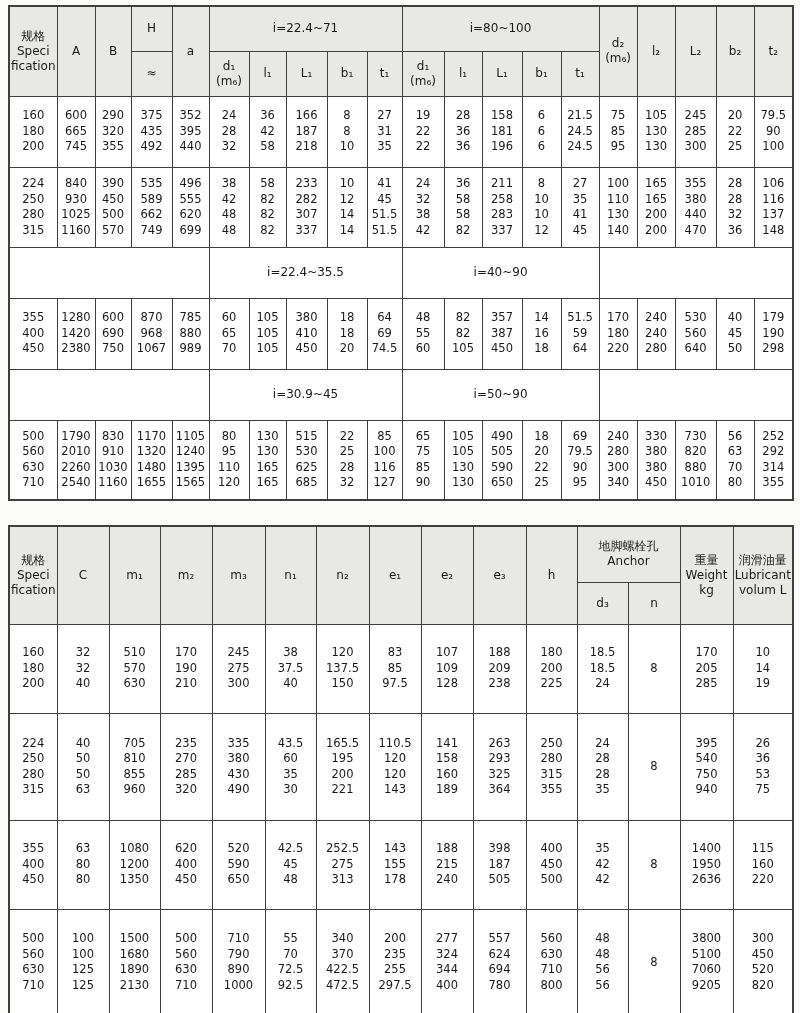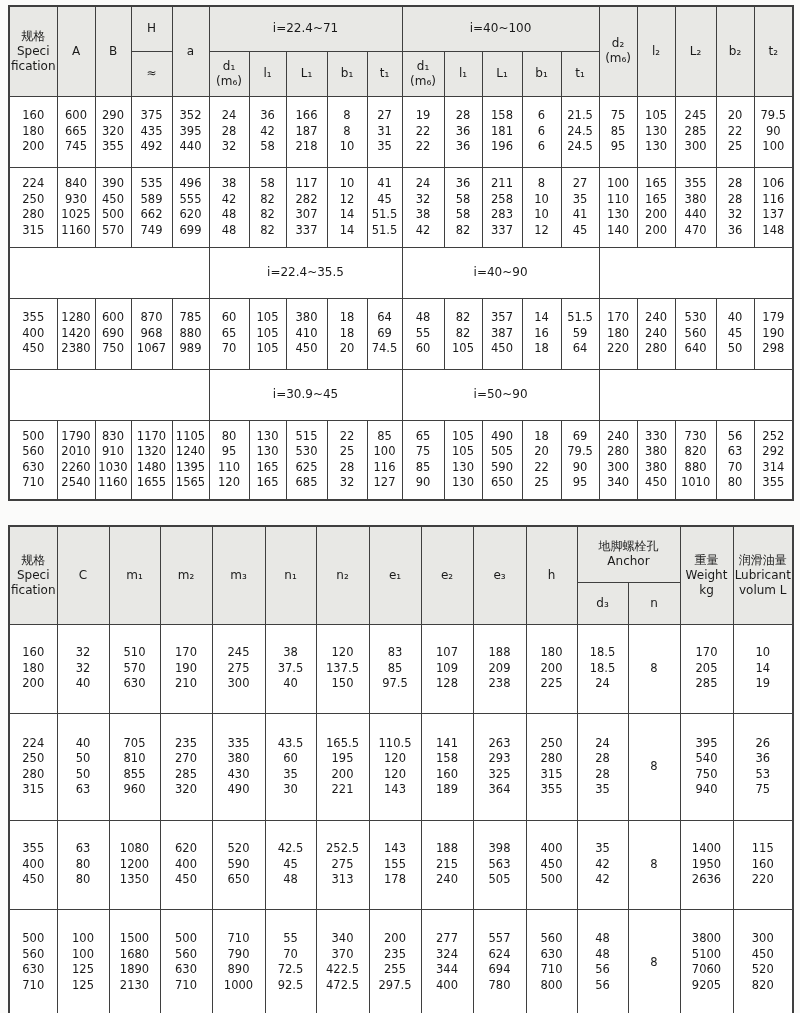--- a/index.html
+++ b/index.html
@@ -79,21 +79,21 @@
   <thead>
     <tr class="h-top">
       <th rowspan="2">规格
 Speci
 fication</th>
       <th rowspan="2">A</th>
       <th rowspan="2">B</th>
       <th>H</th>
       <th rowspan="2">a</th>
       <th colspan="5">i=22.4~71</th>
-      <th colspan="5">i=40~100</th>
+      <th colspan="5">i=80~100</th>
       <th rowspan="2">d₂
 (m₆)</th>
       <th rowspan="2">l₂</th>
       <th rowspan="2">L₂</th>
       <th rowspan="2">b₂</th>
       <th rowspan="2">t₂</th>
     </tr>
     <tr class="h-sub">
       <th>≈</th>
       <th>d₁
@@ -195,21 +195,21 @@
 620
 699</td>
         <td>38
 42
 48
 48</td>
         <td>58
 82
 82
 82</td>
-        <td>117
+        <td>233
 282
 307
 337</td>
         <td>10
 12
 14
 14</td>
         <td>41
 45
 51.5
@@ -588,21 +588,21 @@
         <td>252.5
 275
 313</td>
         <td>143
 155
 178</td>
         <td>188
 215
 240</td>
         <td>398
-563
+187
 505</td>
         <td>400
 450
 500</td>
         <td>35
 42
 42</td>
         <td>8</td>
         <td>1400
 1950

